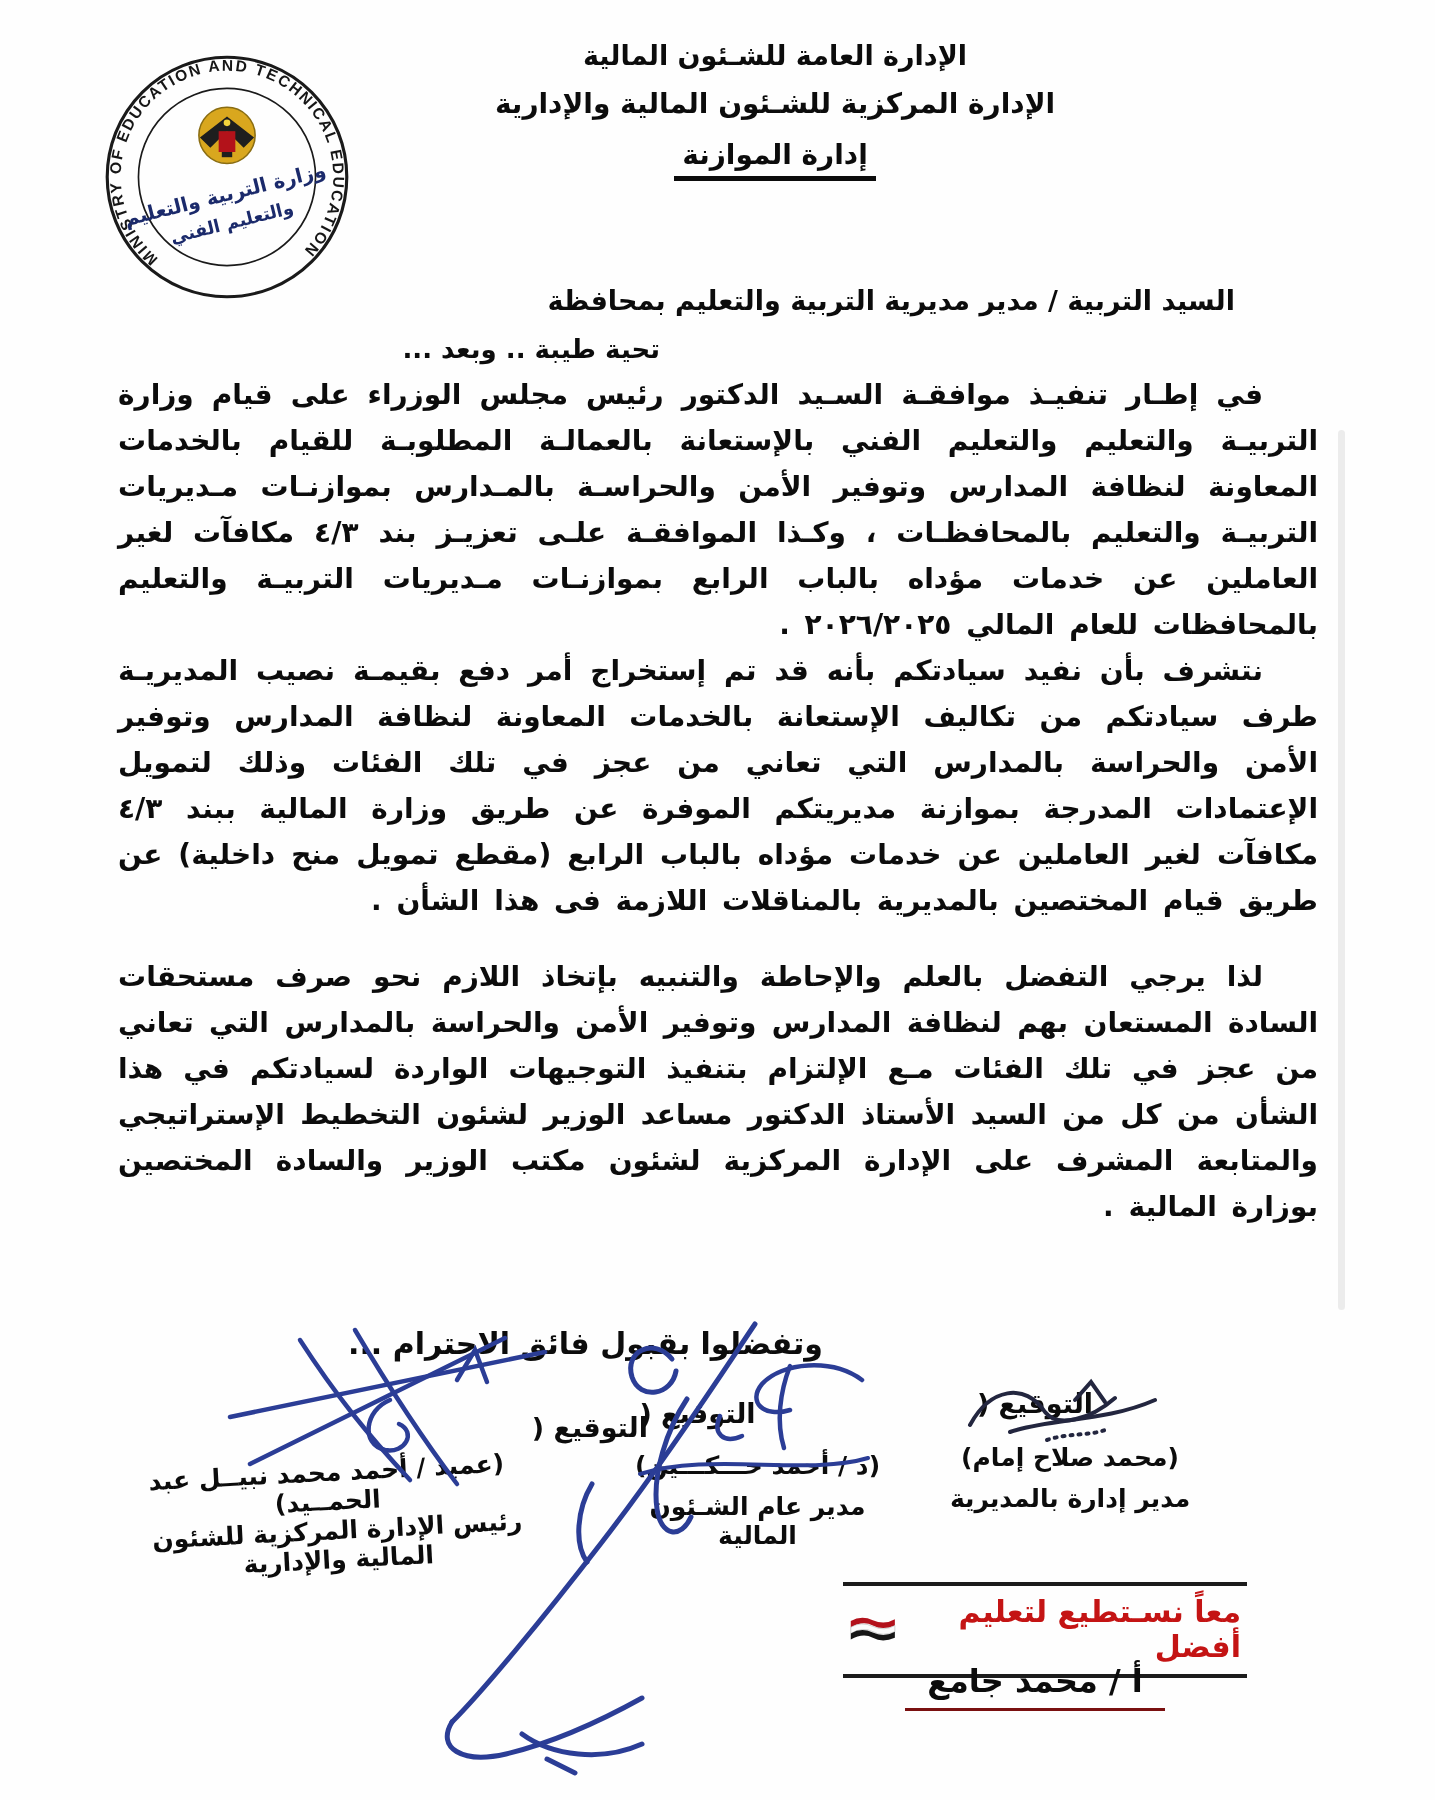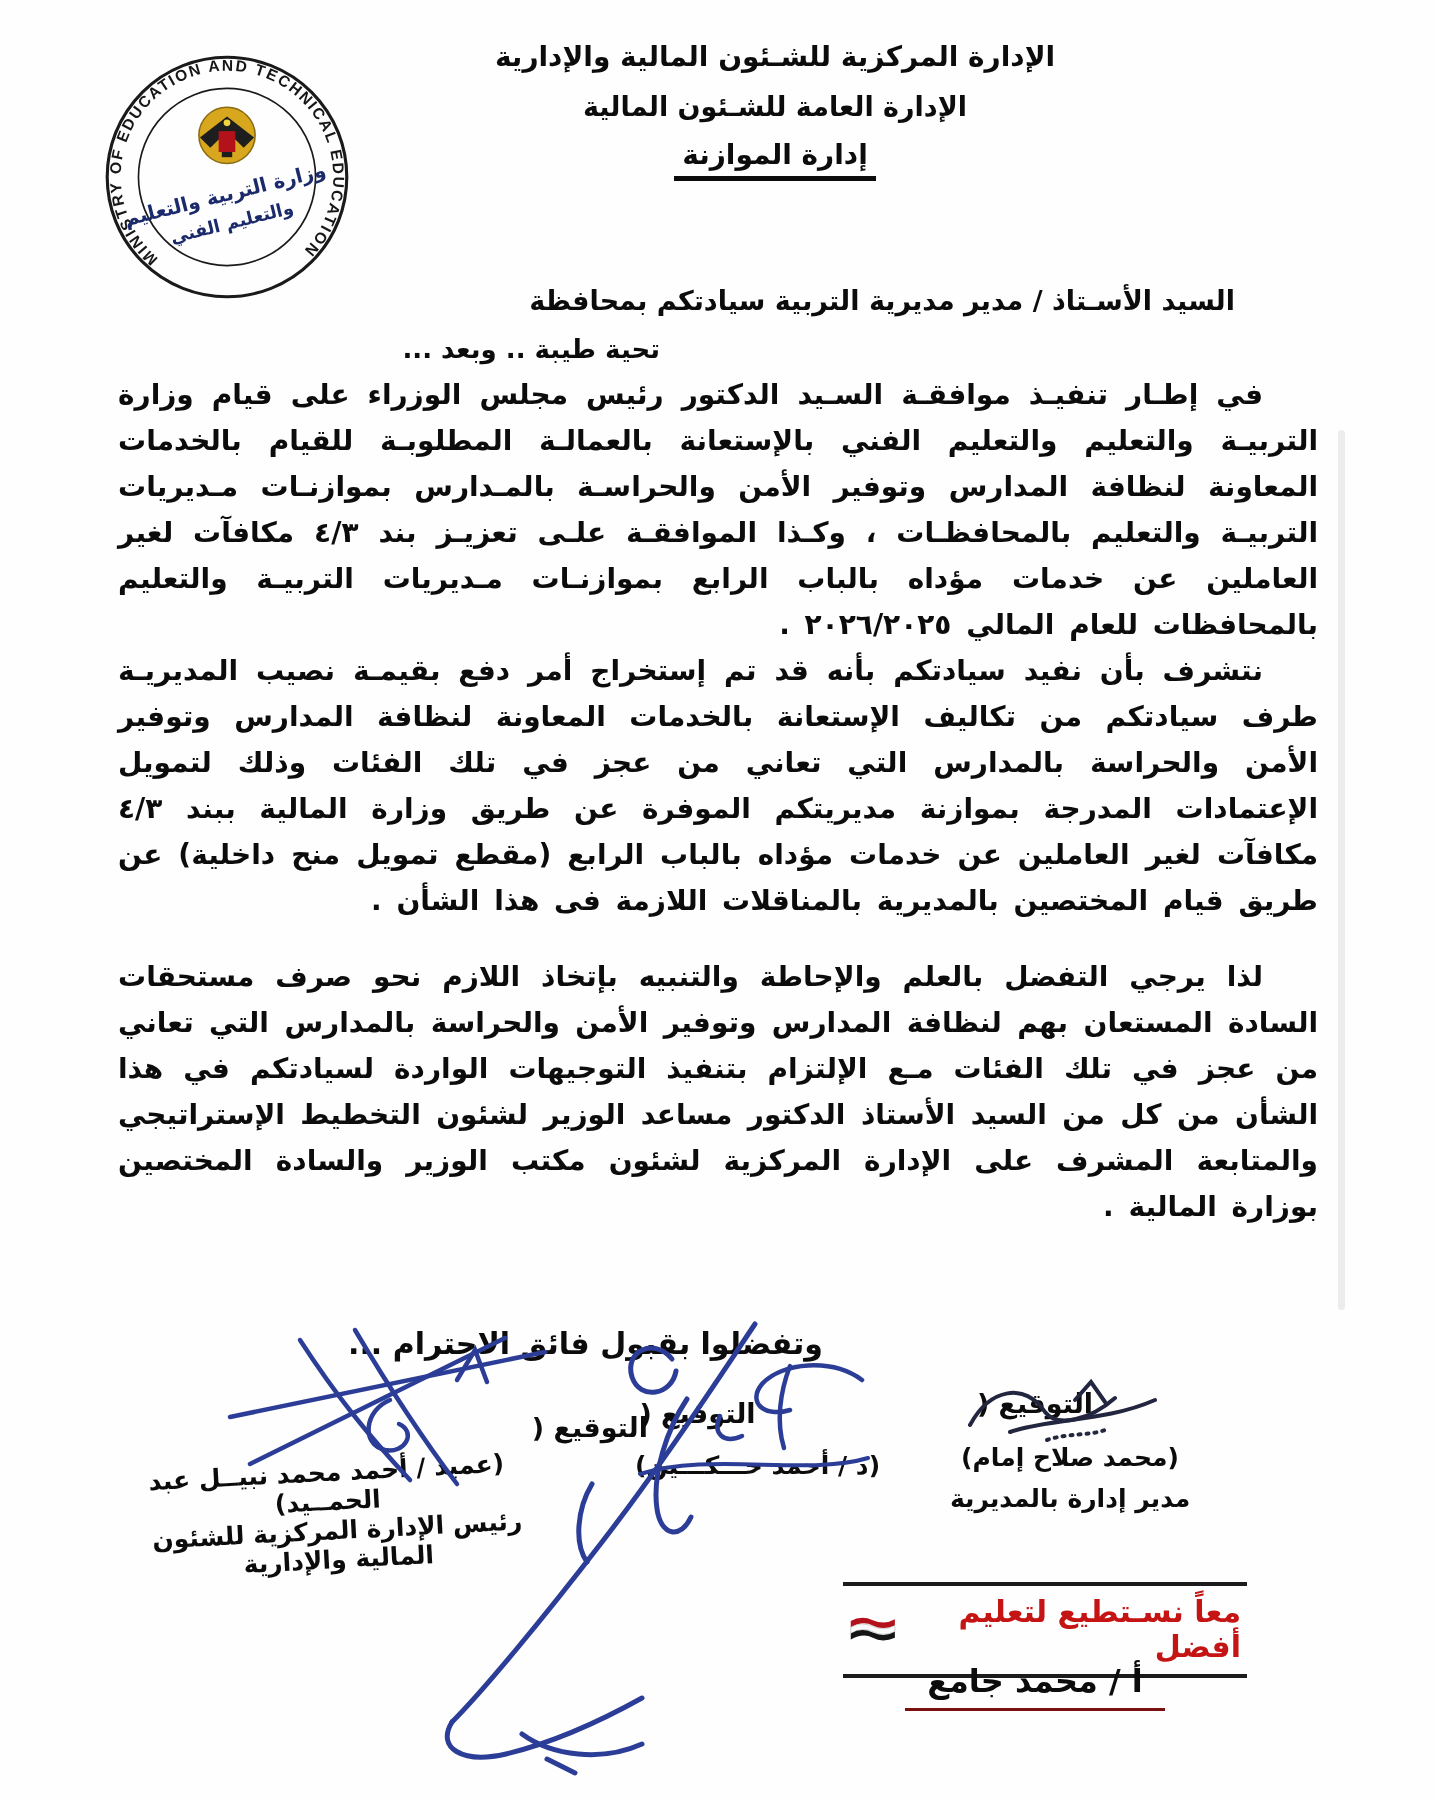--- a/index.html
+++ b/index.html
@@ -78,45 +78,46 @@
       <circle cx="120" cy="68" r="3.2" fill="#f2d43c"></circle>
     </g>
 
     <g transform="rotate(-14 120 145)" fill="#1b2a6b" text-anchor="middle" font-family="DejaVu Sans, sans-serif" font-weight="bold">
       <text x="120" y="143" font-size="19">وزارة التربية والتعليم</text>
       <text x="120" y="170" font-size="17">والتعليم الفني</text>
     </g>
   </svg>
 
   <div class="letterhead">
+    <div class="lh-line lh-3">الإدارة العامة للشـئون المالية</div>
     <div class="lh-line lh-2">الإدارة المركزية للشـئون المالية والإدارية</div>
-    <div class="lh-line lh-3">الإدارة العامة للشـئون المالية</div>
     <div><span class="lh-line lh-4">إدارة الموازنة</span></div>
   </div>
 
-  <div class="addressee">السيد الأسـتاذ / مدير مديرية التربية سيادتكم بمحافظة</div>
+  <div class="addressee">السيد التربية / مدير مديرية التربية والتعليم بمحافظة</div>
   <div class="greeting">تحية طيبة .. وبعد ...</div>
 
   <div class="body-text">
     <p class="p1">في إطـار تنفيـذ موافقـة السـيد الدكتور رئيس مجلس الوزراء على قيام وزارة التربيـة والتعليم والتعليم الفني بالإستعانة بالعمالـة المطلوبـة للقيام بالخدمات المعاونة لنظافة المدارس وتوفير الأمن والحراسـة بالمـدارس بموازنـات مـديريات التربيـة والتعليم بالمحافظـات ، وكـذا الموافقـة علـى تعزيـز بند ٤/٣ مكافآت لغير العاملين عن خدمات مؤداه بالباب الرابع بموازنـات مـديريات التربيـة والتعليم بالمحافظات للعام المالي ٢٠٢٦/٢٠٢٥ .</p>
     <p class="p2">نتشرف بأن نفيد سيادتكم بأنه قد تم إستخراج أمر دفع بقيمـة نصيب المديريـة طرف سيادتكم من تكاليف الإستعانة بالخدمات المعاونة لنظافة المدارس وتوفير الأمن والحراسة بالمدارس التي تعاني من عجز في تلك الفئات وذلك لتمويل الإعتمادات المدرجة بموازنة مديريتكم الموفرة عن طريق وزارة المالية ببند ٤/٣ مكافآت لغير العاملين عن خدمات مؤداه بالباب الرابع (مقطع تمويل منح داخلية) عن طريق قيام المختصين بالمديرية بالمناقلات اللازمة فى هذا الشأن .</p>
     <p class="p3">لذا يرجي التفضل بالعلم والإحاطة والتنبيه بإتخاذ اللازم نحو صرف مستحقات السادة المستعان بهم لنظافة المدارس وتوفير الأمن والحراسة بالمدارس التي تعاني من عجز في تلك الفئات مـع الإلتزام بتنفيذ التوجيهات الواردة لسيادتكم في هذا الشأن من كل من السيد الأستاذ الدكتور مساعد الوزير لشئون التخطيط الإستراتيجي والمتابعة المشرف على الإدارة المركزية لشئون مكتب الوزير والسادة المختصين بوزارة المالية .</p>
   </div>
 
   <div class="closing">وتفضلوا بقبول فائق الاحترام ...</div>
 
   <div class="sigA">
     <div class="sig-label">التوقيع (</div>
     <div class="sig-name">(محمد صلاح إمام)</div>
     <div class="sig-title">مدير إدارة بالمديرية</div>
   </div>
 
   <div class="sigB">
     <div class="sig-label">التوقيع (</div>
     <div class="sig-name">(د / أحمد حـــكـــين)</div>
+    <div class="sig-title">مدير عام الشـئون المالية</div>
   </div>
 
   <div class="sigC-label sig-label">التوقيع (</div>
   <div class="sigC-name sig-name">(عميد / أحمد محمد نبيــل عبد الحمــيد)</div>
   <div class="sigC-title sig-title">رئيس الإدارة المركزية للشئون المالية والإدارية</div>
 
   <svg class="ink" style="left:955px;top:1370px;" width="215" height="85" viewBox="0 0 215 85">
     <g fill="none" stroke="#23263f" stroke-width="4" stroke-linecap="round">
       <path d="M15 55 C35 18 70 12 90 42 C102 58 135 50 160 28"></path>
       <path d="M55 62 C95 48 150 52 200 30"></path>

